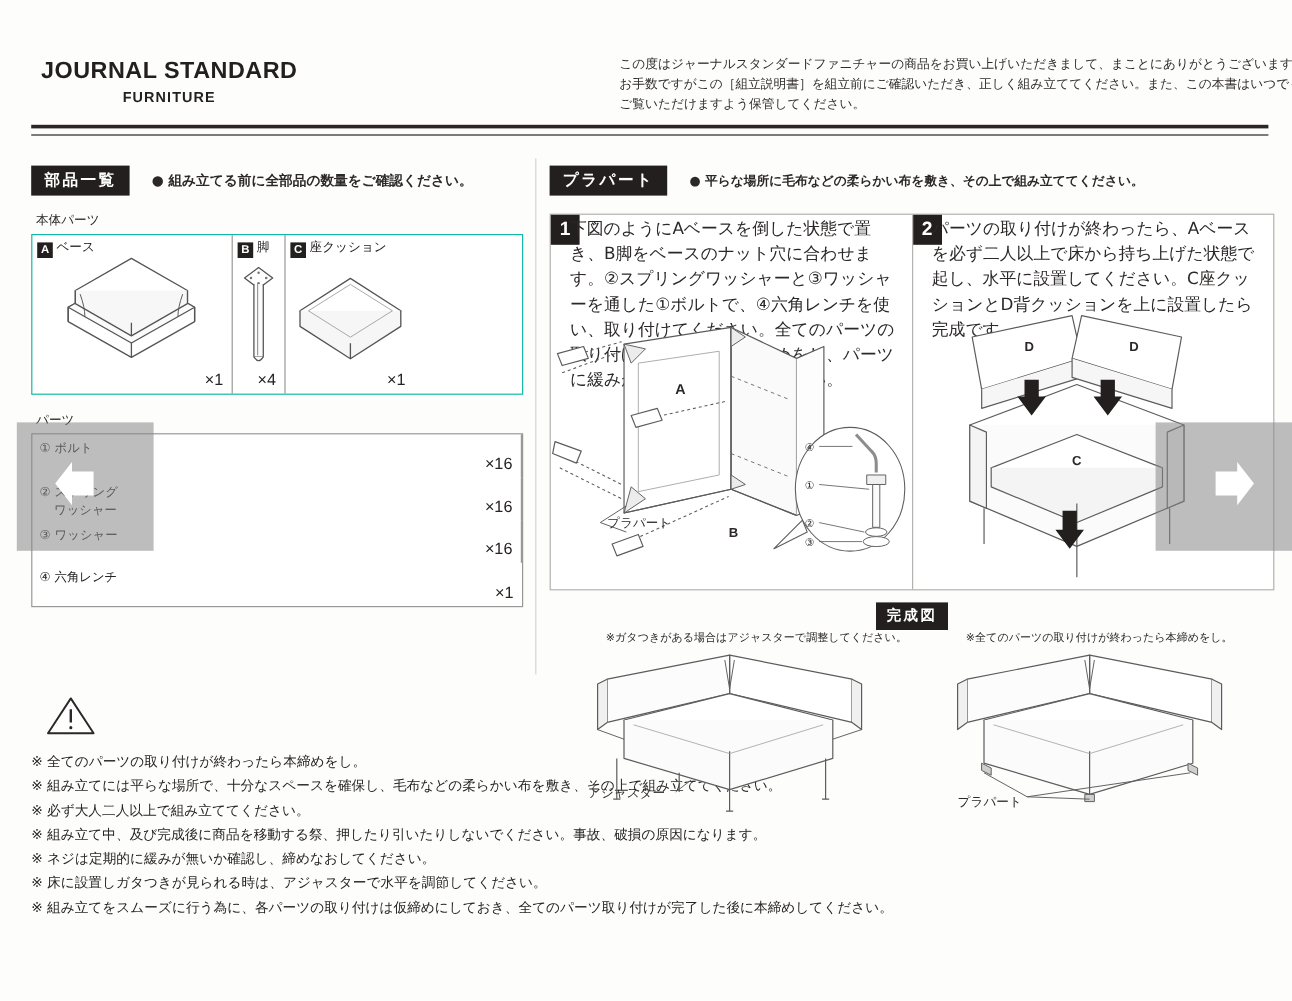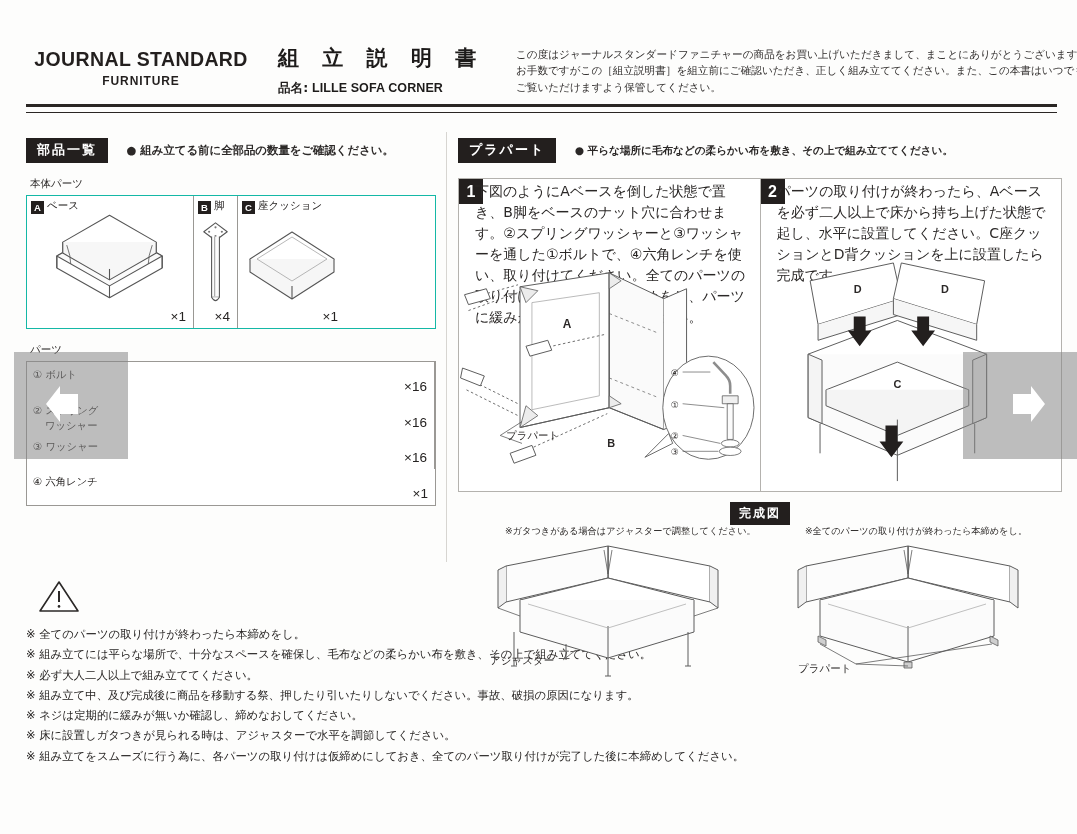--- a/index.html
+++ b/index.html
@@ -104,27 +104,20 @@
 </head>
 <body>
 
 <div class="page">
 
   <div class="header">
     <div class="brand">
       <div class="brand-main">JOURNAL STANDARD</div>
       <div class="brand-sub">FURNITURE</div>
     </div>
-    <div class="doc-title">
-      <div class="doc-title-jp">組 立 説 明 書</div>
-      <div class="doc-title-model">
-        <span class="jp">品名:</span>
-        <span>LILLE SOFA CORNER</span>
-      </div>
-    </div>
     <div class="greeting">この度はジャーナルスタンダードファニチャーの商品をお買い上げいただきまして、まことにありがとうございます。お手数ですがこの［組立説明書］を組立前にご確認いただき、正しく組み立ててください。また、この本書はいつでもご覧いただけますよう保管してください。</div>
   </div>
   <div class="rule"></div>
   <div class="divider-v"></div>
 
   <div class="parts-area">
     <div class="sec" style="position:relative">
       <span class="sec-badge">部品一覧</span>
       <span class="sec-note">● 組み立てる前に全部品の数量をご確認ください。</span>
     </div>

